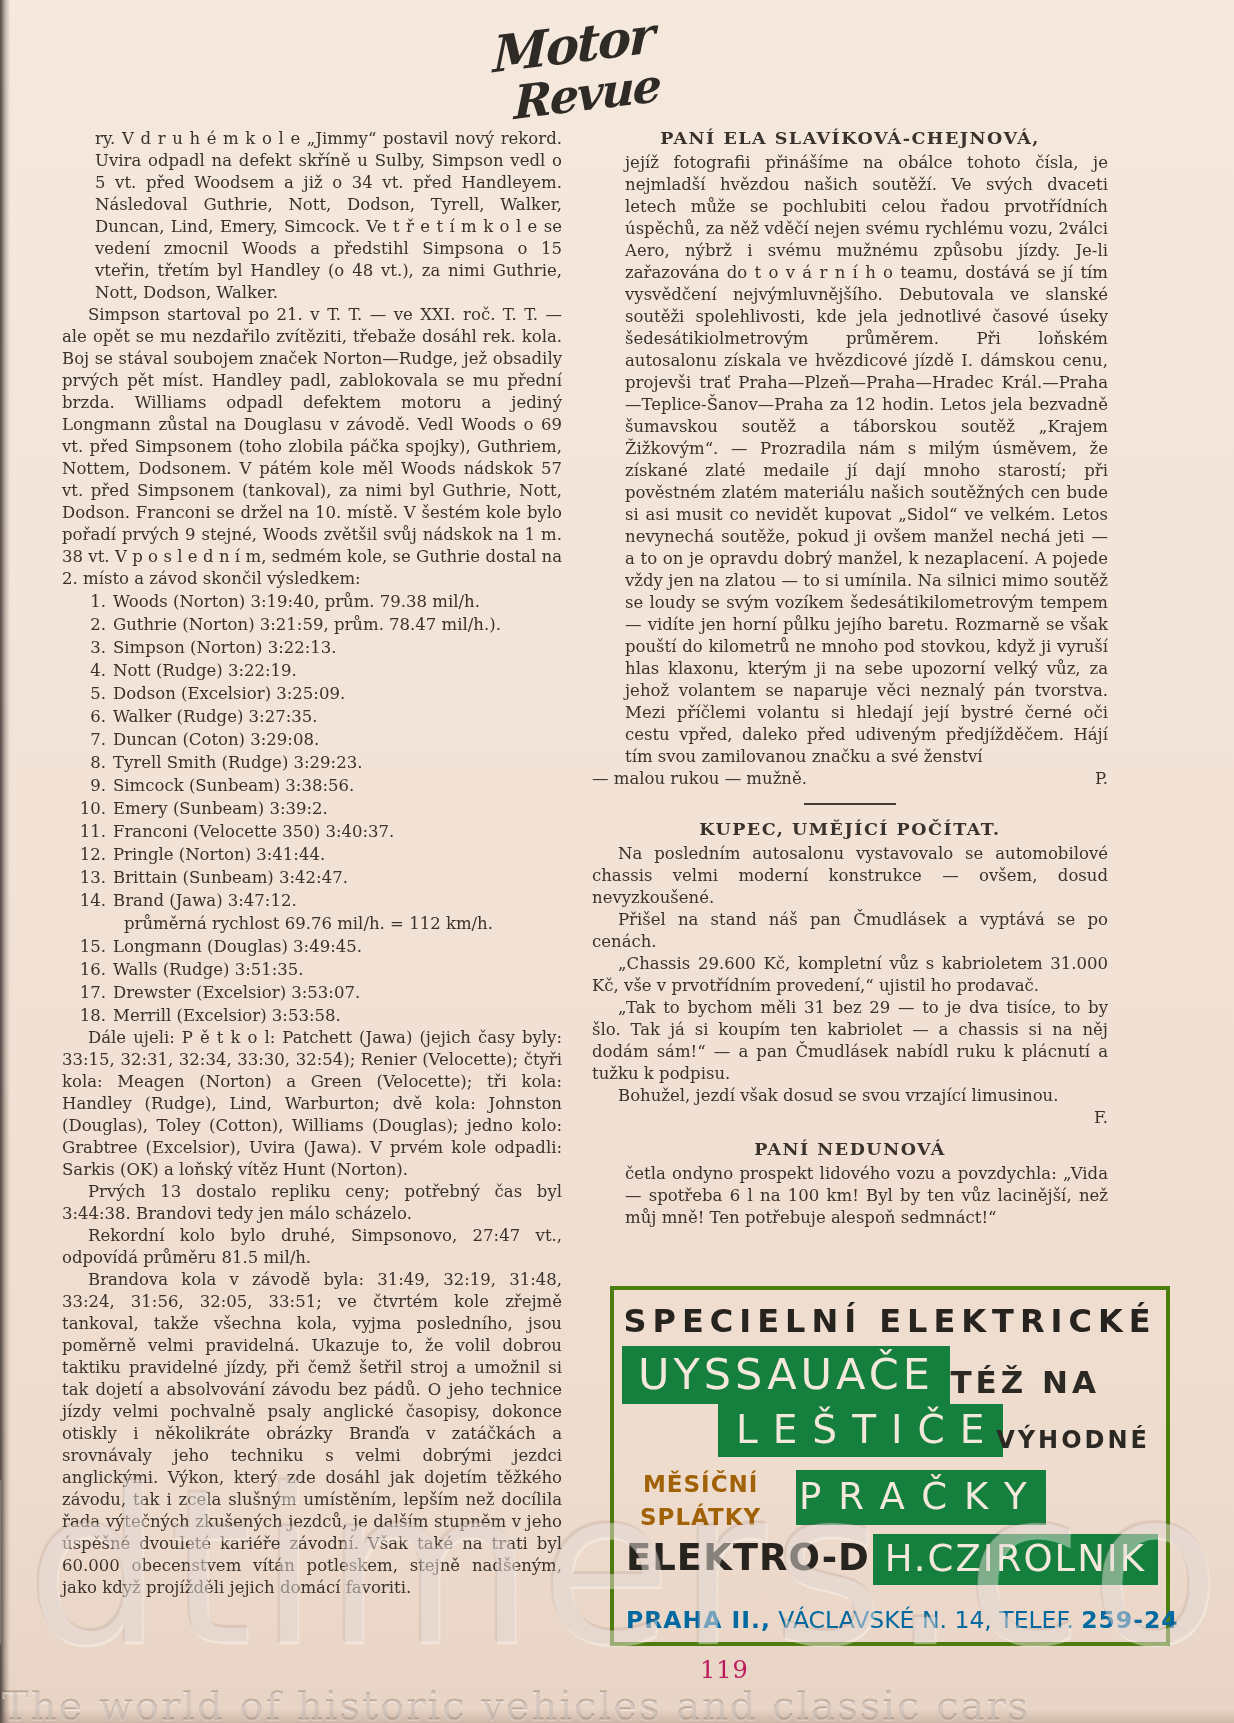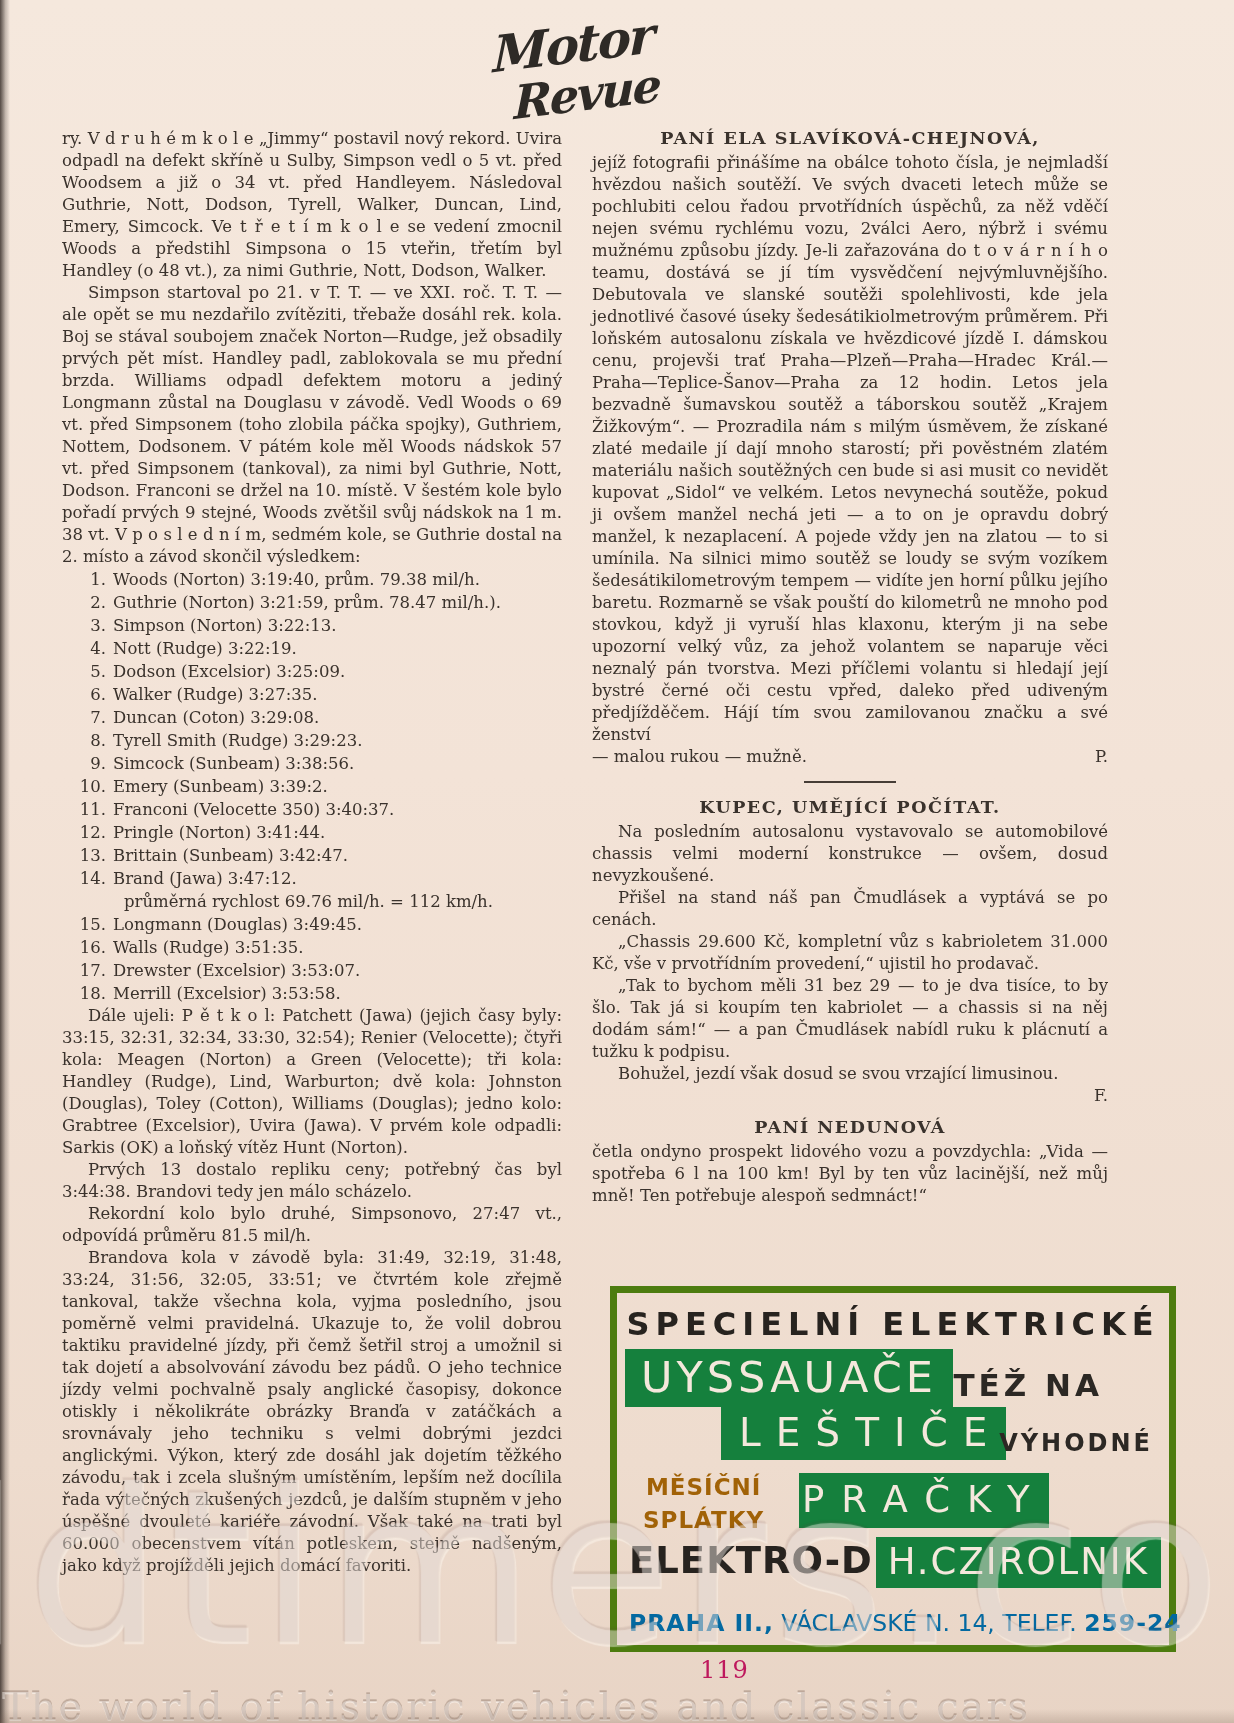--- a/index.html
+++ b/index.html
@@ -15,35 +15,35 @@
     background:linear-gradient(0deg,rgba(120,95,80,.25),transparent);}
   
   .masthead{position:absolute;top:20px;left:492px;transform:rotate(-7deg) skewX(-8deg);
     font-style:italic;font-weight:bold;color:#2e2a26;line-height:1;}
   .masthead .m1{font-size:50px;letter-spacing:-2px;}
   .masthead .m2{font-size:46px;margin-left:22px;margin-top:2px;letter-spacing:-2px;}
   
   .col-left{position:absolute;left:62px;top:128px;width:500px;}
   .col-right{position:absolute;left:592px;top:126px;width:516px;}
   p.para{margin:0;text-align:justify;text-indent:26px;font-size:16.5px;line-height:22px;}
-  p.flush{text-indent:0;}
+  p.flush{text-indent:0;margin-left:33px;}
   
   .results{margin:0;}
   .res-row{display:flex;font-size:16.5px;line-height:23px;}
   .res-n{flex:none;width:44px;text-align:right;padding-right:7px;}
   .res-avg{font-size:16.5px;line-height:23px;padding-left:62px;}
   
   .rc-title{font-weight:bold;text-align:center;font-size:17.5px;line-height:24px;
     letter-spacing:1.5px;margin:0 0 2px 0;}
   .sigline{display:flex;justify-content:space-between;font-size:16.5px;line-height:22px;}
   .divider{width:92px;border:none;border-top:2.5px solid #463d36;margin:13px auto 12px auto;}
   .sp{margin-top:8px;}
   
   .ad{position:absolute;left:610px;top:1286px;width:552px;height:352px;
-    border:7px solid #4d7c0f;}
+    border:4px solid #4d7c0f;}
   .ad *{font-family:"DejaVu Sans", sans-serif;}
   .blk{background:#15803d;color:#f4e8dc;font-weight:normal;display:inline-block;}
   .ad-l1{position:absolute;top:12px;left:0;right:0;text-align:center;font-weight:bold;
     font-size:32px;letter-spacing:6px;color:#27231f;}
   .ad-uys{position:absolute;top:56px;left:8px;font-size:43px;letter-spacing:4px;padding:3px 16px 5px 16px;}
   .ad-tezna{position:absolute;top:74px;right:66px;font-size:31px;letter-spacing:4px;font-weight:bold;color:#2c2824;}
   .ad-les{position:absolute;top:114px;left:104px;font-size:39px;letter-spacing:15px;padding:3px 4px 5px 18px;}
   .ad-vyh{position:absolute;top:136px;right:16px;font-size:24px;letter-spacing:3px;font-weight:bold;color:#2c2824;}
   .ad-mes{position:absolute;top:178px;left:26px;text-align:center;font-size:23px;line-height:33px;
     font-weight:bold;color:#a16207;letter-spacing:1px;}

